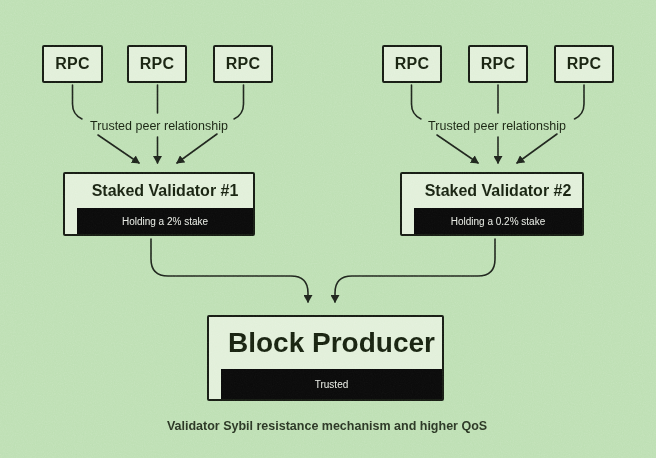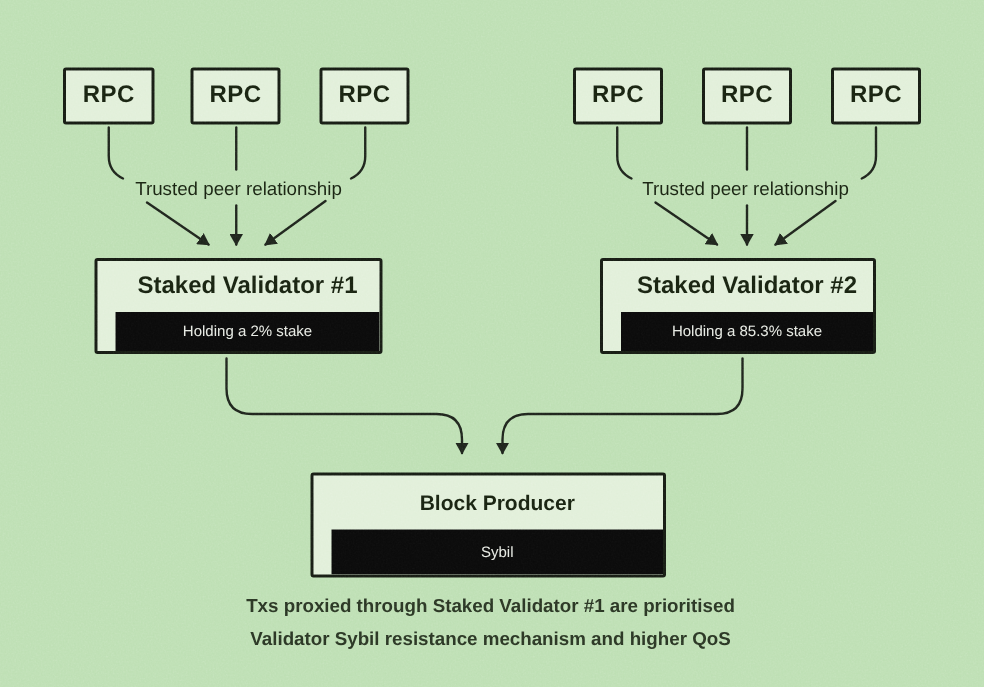--- a/index.html
+++ b/index.html
@@ -24,21 +24,21 @@
   }
   .node{
     position:absolute; border:2px solid var(--node-border); border-radius:2px;
     background:var(--node-fill); overflow:hidden;padding-left:12px;
   }
   .node-title{
     display:flex; align-items:center; justify-content:center;
     font-weight:700; color:var(--text);
   }
   .validator .node-title{height:34px; font-size:16px;}
-  .producer .node-title{height:36px; font-size:14px;}
+  .producer .node-title{height:52px; font-size:28px;}
   .node-bar{
     display:flex; align-items:center; justify-content:center;
     background:var(--bar-fill); color:var(--bar-text); font-size:10px; font-weight:400;
   }
   .validator .node-bar{height:26px;}
   .producer .node-bar{height:30px;}
   .note{
     position:absolute; left:327px; transform:translateX(-50%); white-space:nowrap;
     font-size:12.5px; font-weight:700; color:#273321;
   }
@@ -100,29 +100,28 @@
 
   <div class="rel-label" style="left:159px;top:119px">Trusted peer relationship</div>
   <div class="rel-label" style="left:497px;top:119px">Trusted peer relationship</div>
 
   <div class="node validator" style="left:63px;top:172px;width:192px">
     <div class="node-title">Staked Validator #1</div>
     <div class="node-bar">Holding a 2% stake</div>
   </div>
   <div class="node validator" style="left:400px;top:172px;width:184px">
     <div class="node-title">Staked Validator #2</div>
-    <div class="node-bar">Holding a 85.3% stake</div>
+    <div class="node-bar">Holding a 0.2% stake</div>
   </div>
 
   <div class="node producer" style="left:207px;top:315px;width:237px">
     <div class="node-title">Block Producer</div>
-    <div class="node-bar">Sybil</div>
+    <div class="node-bar">Trusted</div>
   </div>
 
-  <div class="note" style="top:397px">Txs proxied through Staked Validator #1 are prioritised</div>
   <div class="note" style="top:419px">Validator Sybil resistance mechanism and higher QoS</div>
 
   <svg class="layer noise" width="656" height="458">
     <filter id="grain">
       <feTurbulence type="fractalNoise" baseFrequency="0.9" numOctaves="2" seed="7" stitchTiles="stitch"></feTurbulence>
       <feColorMatrix type="saturate" values="0"></feColorMatrix>
     </filter>
     <rect width="656" height="458" filter="url(#grain)"></rect>
   </svg>
 

